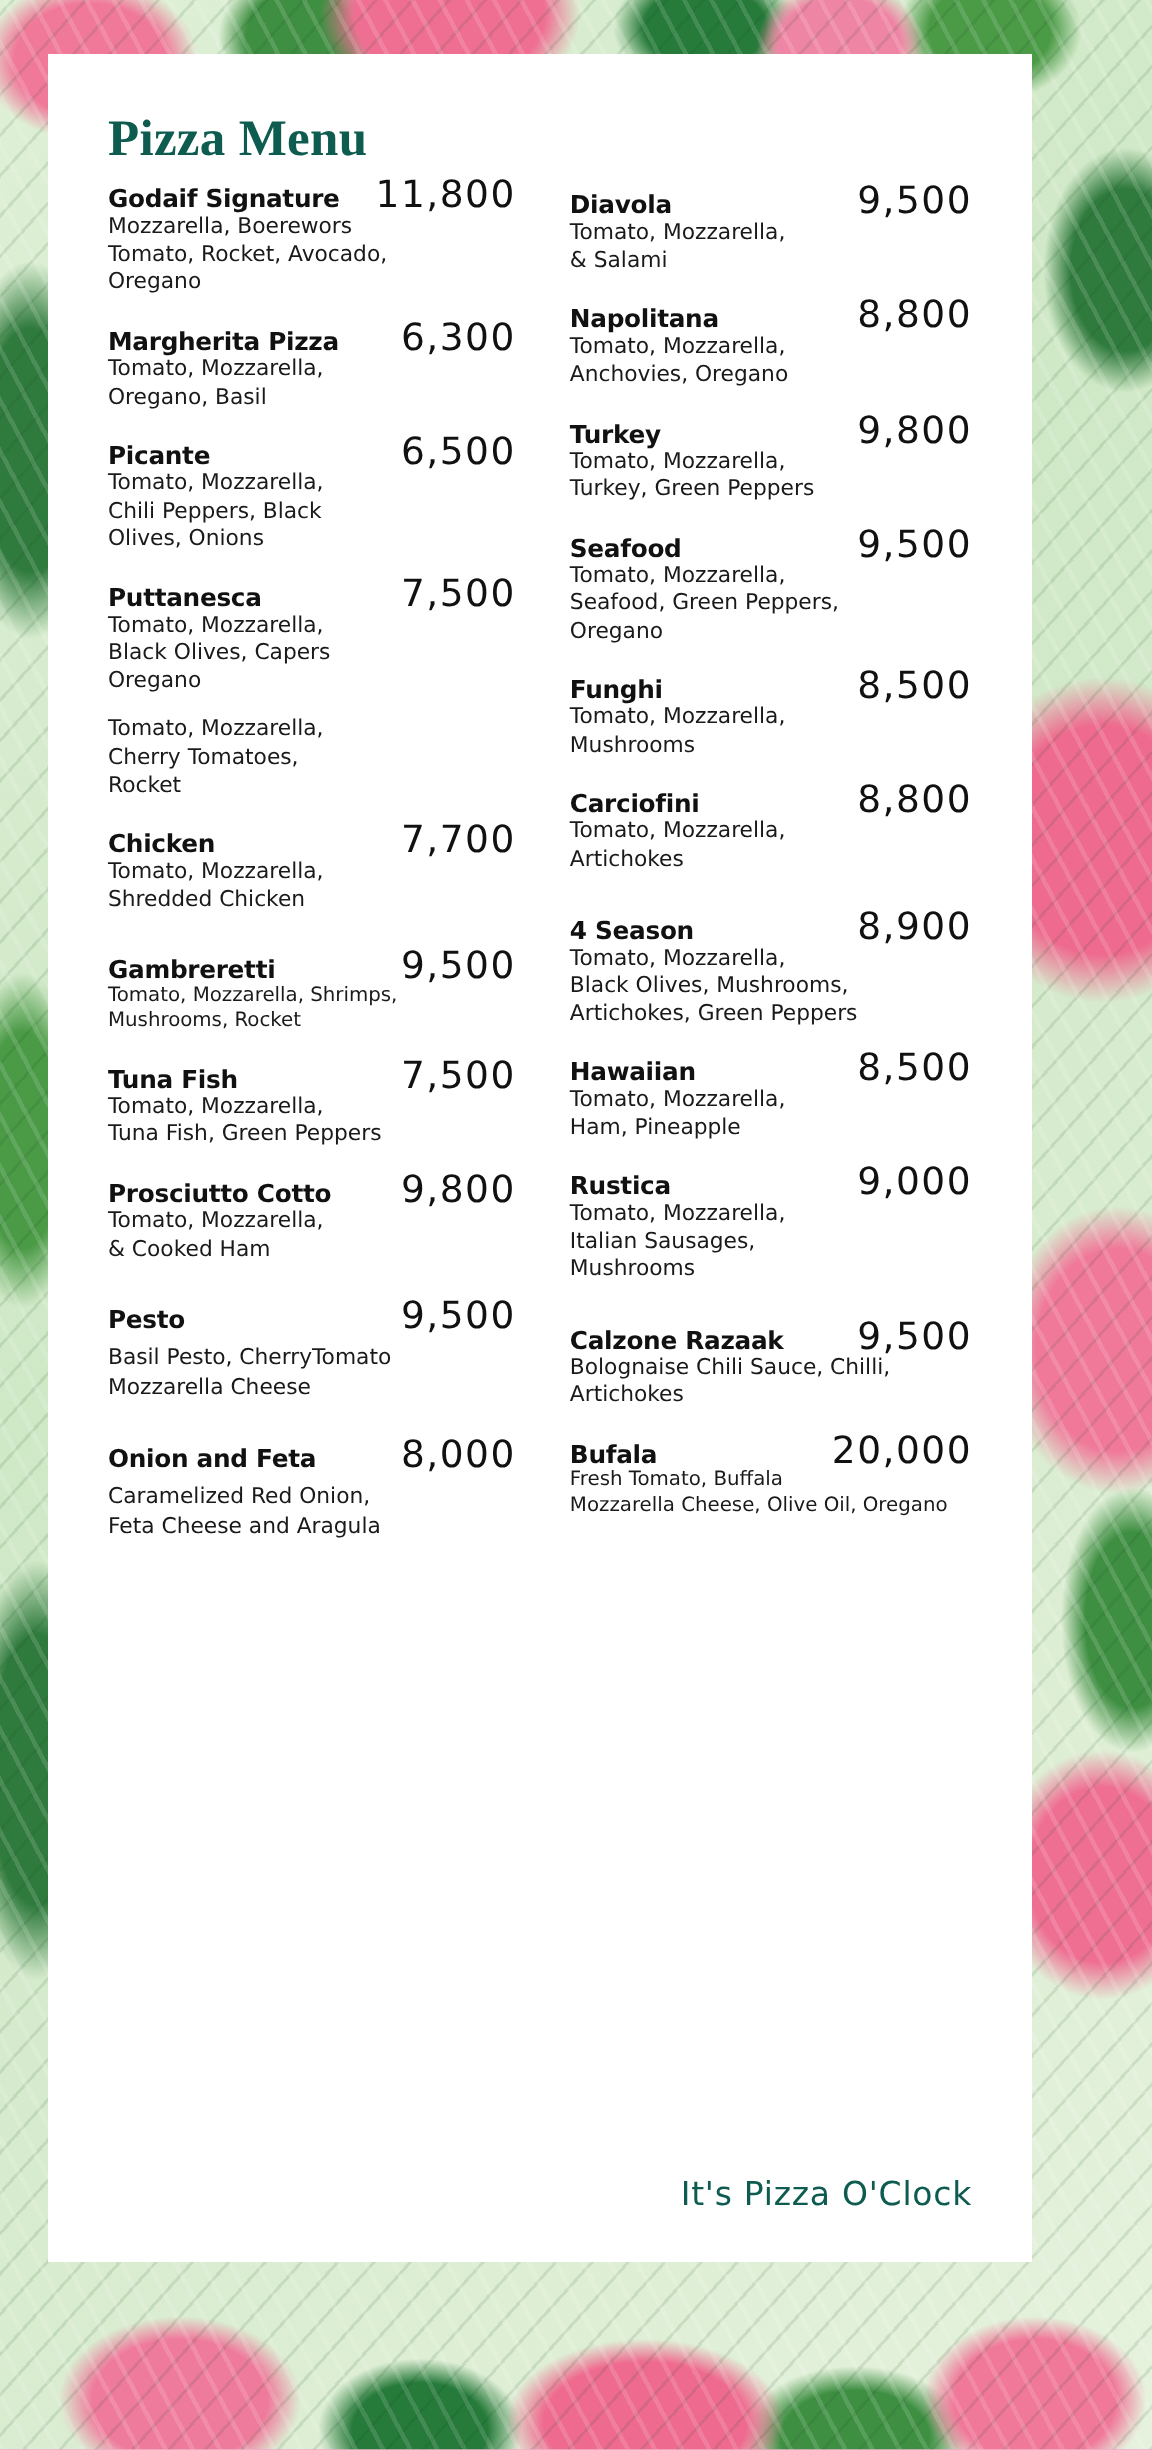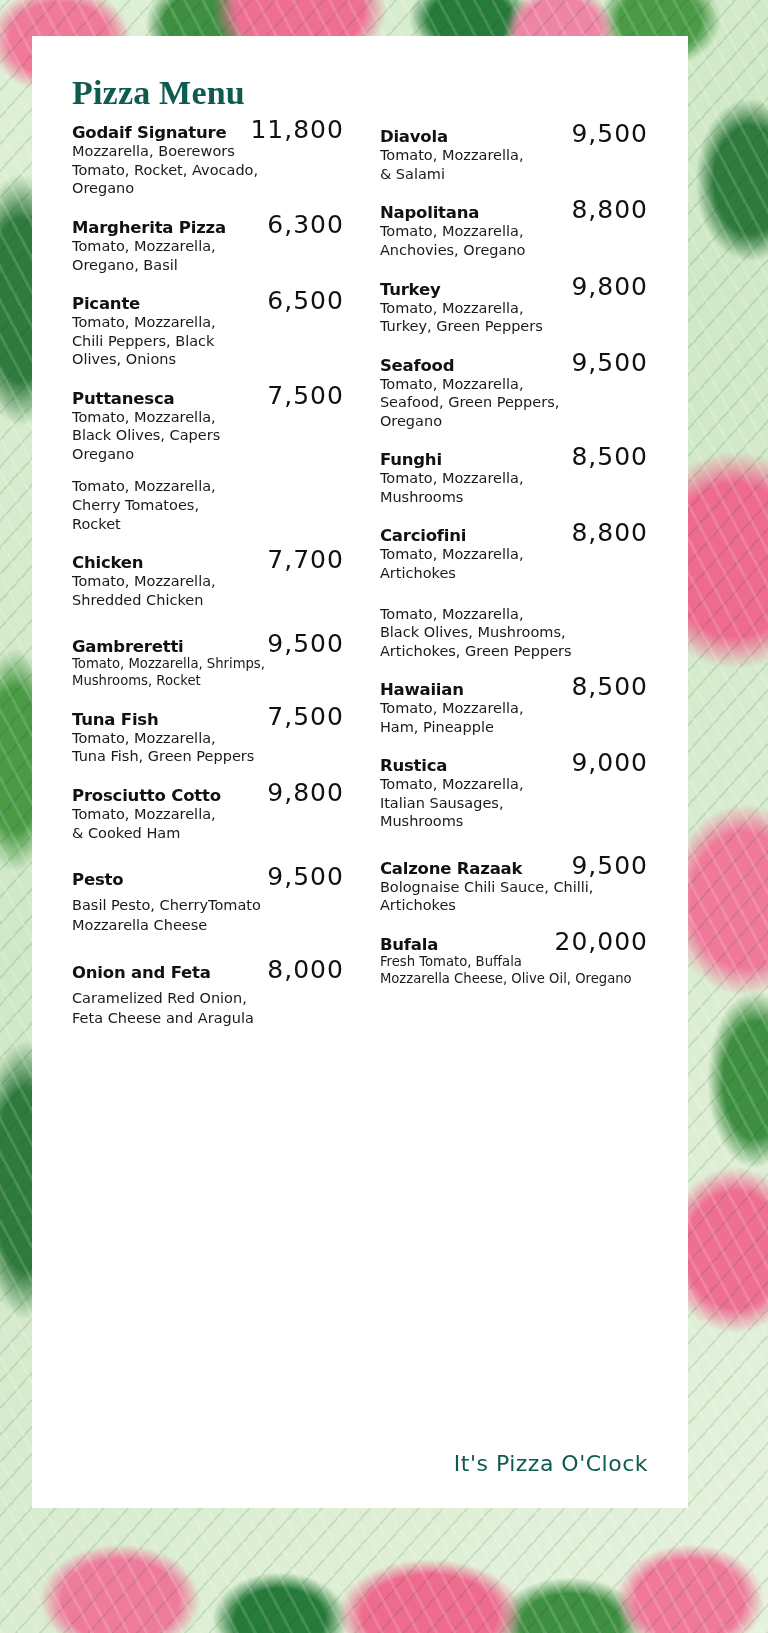--- a/index.html
+++ b/index.html
@@ -307,20 +307,24 @@
         <div class="item gap-top">
           <div class="item-head">
             <span class="item-name">Carciofini</span>
             <span class="item-price">8,800</span>
           </div>
           <div class="item-desc">Tomato, Mozzarella,
 Artichokes</div>
         </div>
 
         <div class="item gap-top-lg">
+          <div class="item-head">
+            <span class="item-name">4 Season</span>
+            <span class="item-price">8,900</span>
+          </div>
           <div class="item-desc">Tomato, Mozzarella,
 Black Olives, Mushrooms,
 Artichokes, Green Peppers</div>
         </div>
 
         <div class="item gap-top">
           <div class="item-head">
             <span class="item-name">Hawaiian</span>
             <span class="item-price">8,500</span>
           </div>

